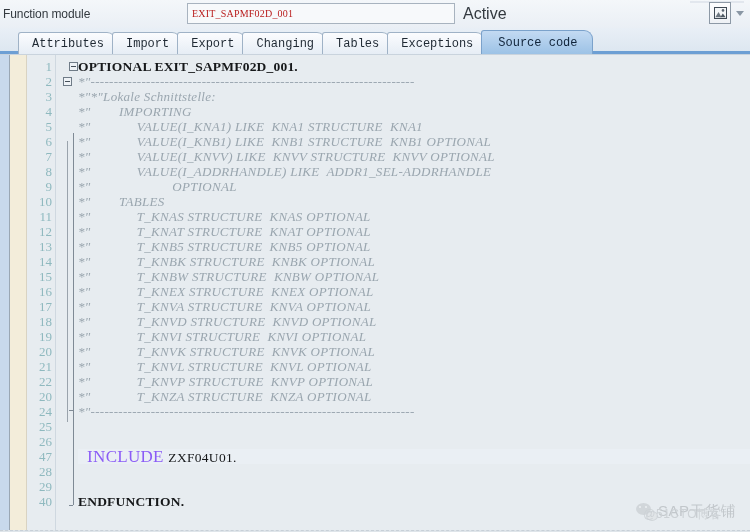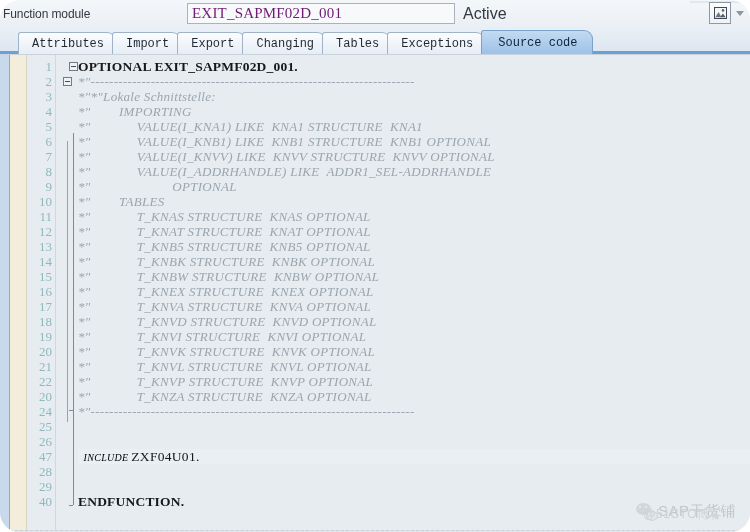--- a/index.html
+++ b/index.html
@@ -13,21 +13,20 @@
     overflow: hidden;
     font-family: "Liberation Sans", sans-serif;
     -webkit-font-smoothing: none;
   }
   #app {
     position: relative;
     width: 750px;
     height: 532px;
     background: #eef2f7;
     overflow: hidden;
-    border-radius: 20px;
   }
 
   
   .header {
     position: relative;
     height: 28px;
     background: linear-gradient(to bottom, #f4f7fa 0%, #eaeff5 100%);
     display: flex;
     align-items: center;
     padding-left: 2px;
@@ -43,22 +42,22 @@
   .fm-input {
     position: absolute;
     left: 187px;
     top: 3px;
     width: 268px;
     height: 21px;
     background: #f7f9fb;
     border: 1px solid #a8b3bf;
     box-sizing: border-box;
     font-family: "Liberation Serif", serif;
-    font-size: 15px;
-    color: #701a75;
+    font-size: 10px;
+    color: #b91c1c;
     line-height: 19px;
     padding-left: 4px;
     letter-spacing: 0.2px;
     outline: none;
   }
   .hdr-status {
     position: absolute;
     left: 463px;
     top: 5px;
     font-size: 16px;
@@ -271,24 +270,23 @@
   }
   .seg-cmt {
     font-family: "Liberation Serif", serif;
     font-style: italic;
     color: #9aa6af;
     font-size: 13px;
     letter-spacing: 0.3px;
   }
   .seg-inc {
     font-family: "Liberation Serif", serif;
-    color: #000000;
-    font-size: 10px;
+    color: #8b5cf6;
+    font-size: 17px;
     letter-spacing: 0.3px;
-    font-style: italic;
   }
   .seg-incarg {
     font-family: Liberation Serif, serif;
     color: #16181a;
     font-size: 13.5px;
     letter-spacing: 0.3px;
   }
 
   
   .watermark {

